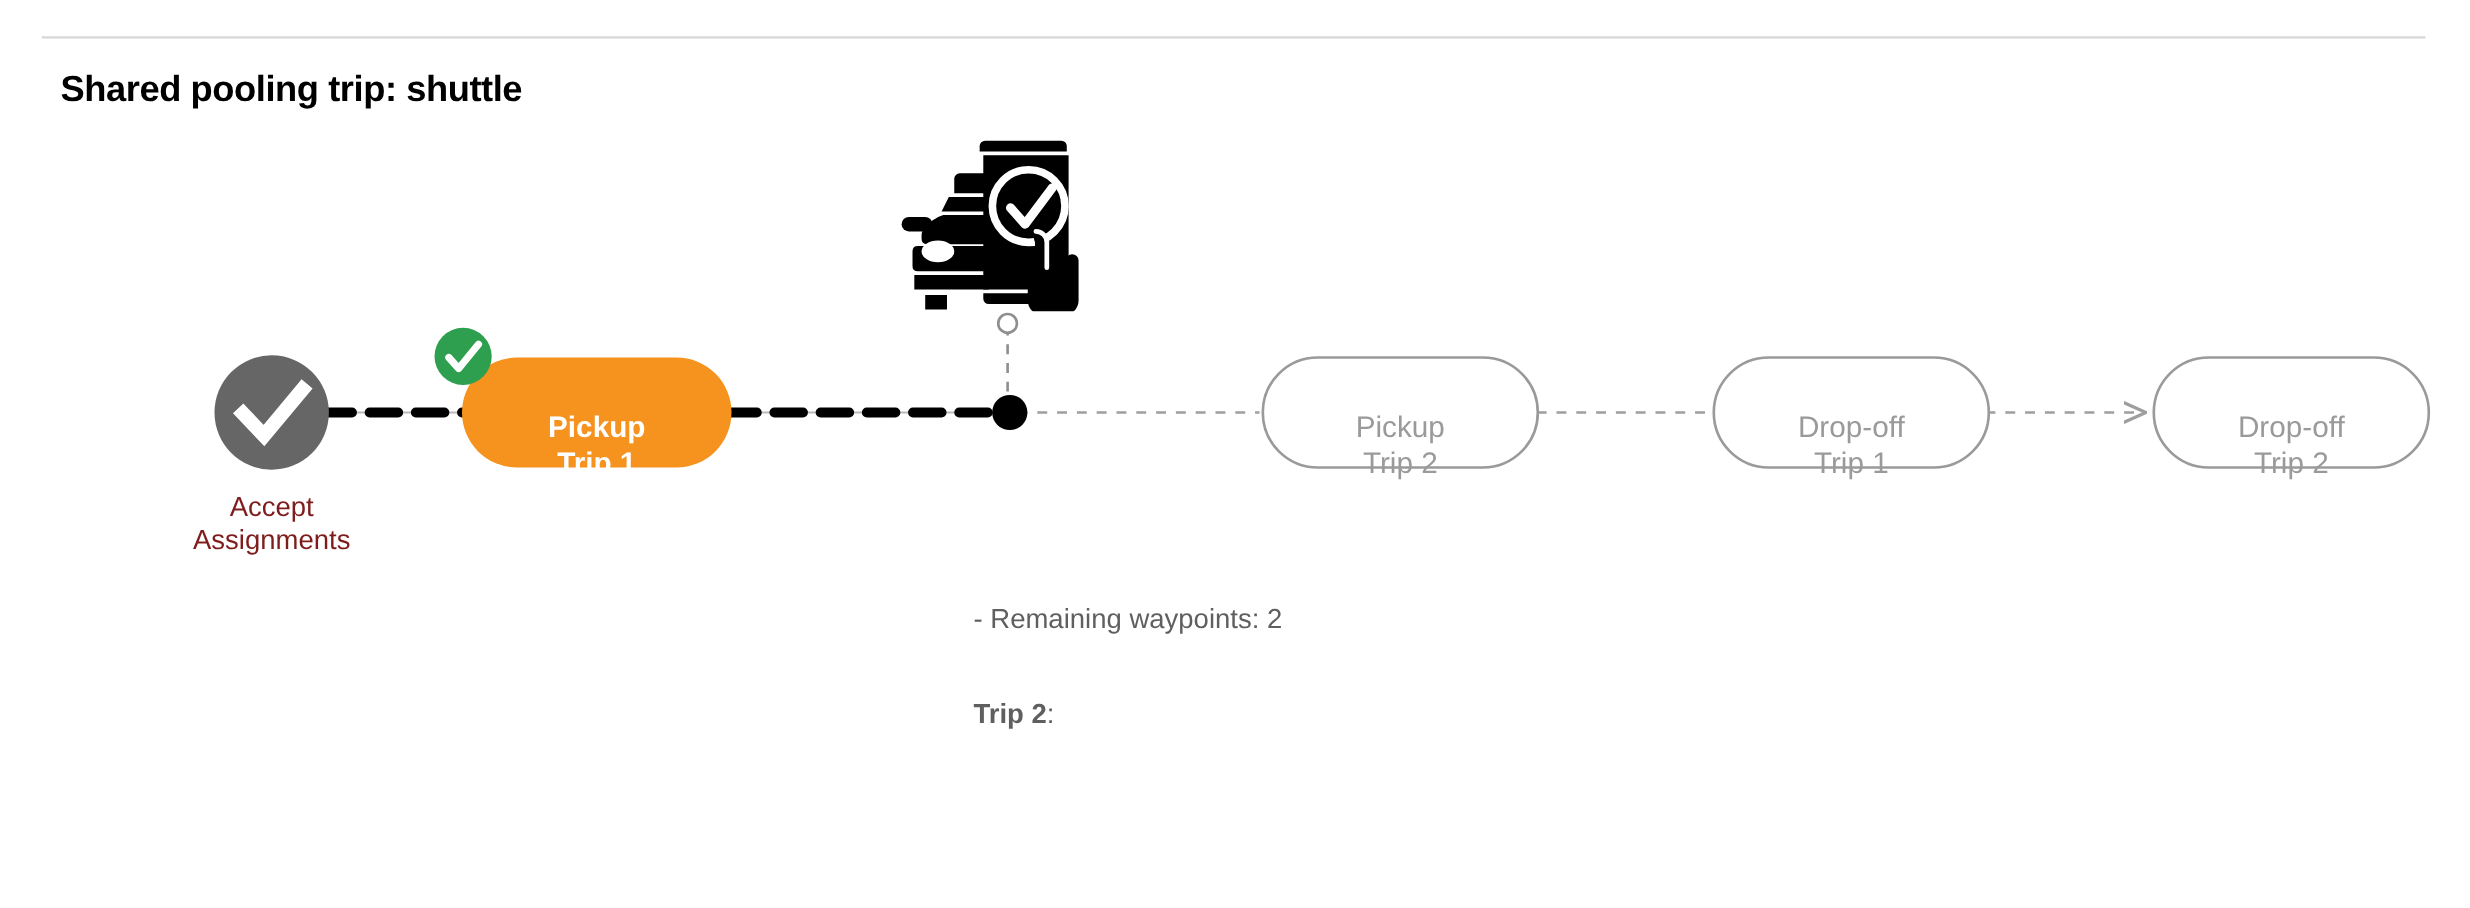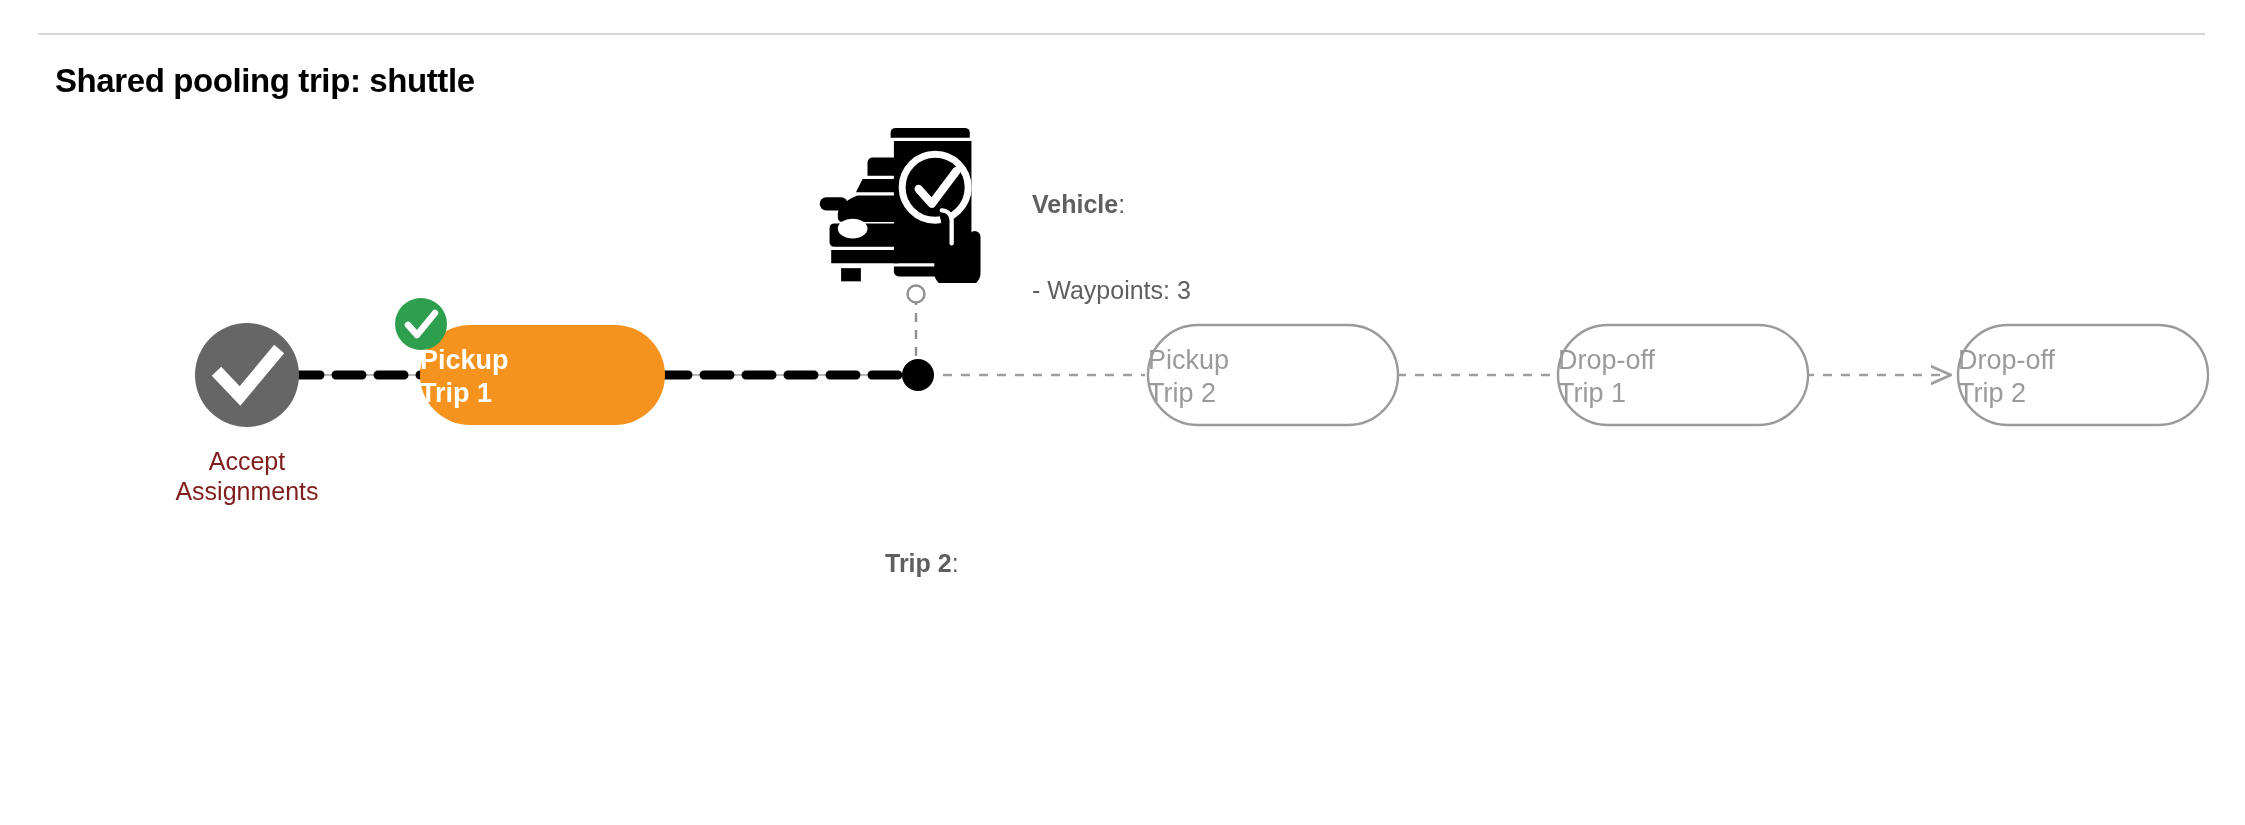--- a/index.html
+++ b/index.html
@@ -47,23 +47,25 @@
     position: absolute;
     left: 0;
     top: 0;
     width: 2245px;
     height: 825px;
   }
 
   
   .node-label {
     position: absolute;
+    text-align: center;
     line-height: 1.22;
     white-space: nowrap;
     pointer-events: none;
+    margin-top: 28px;
   }
   .node-label.pill-active {
     font-size: 27px;
     font-weight: bold;
     color: #ffffff;
   }
   .node-label.pill-idle {
     font-size: 27px;
     color: #9a9a9a;
   }
@@ -213,24 +215,21 @@
   <div class="node-label pill-idle" style="left:1958px; top:344px; width:250px;">
     <span>Drop-off</span><br>
     <span>Trip 2</span>
   </div>
 
   <div class="accept-label" style="left:97px; top:447px; width:300px;">
     <span>Accept</span><br>
     <span>Assignments</span>
   </div>
 
-  <div class="annot vehicle-annot">
-    <span class="row"><span class="hd">Vehicle</span><span>:</span></span>
-    <span class="row">- Waypoints: 3</span>
-  </div>
 
   <div class="annot trip-annot">
+    <span class="row">- Remaining waypoints: 2</span>
     <span class="row"><span class="hd">Trip 2</span><span>:</span></span>
     
     
   </div>
 
 </div>
 
 </body></html>

